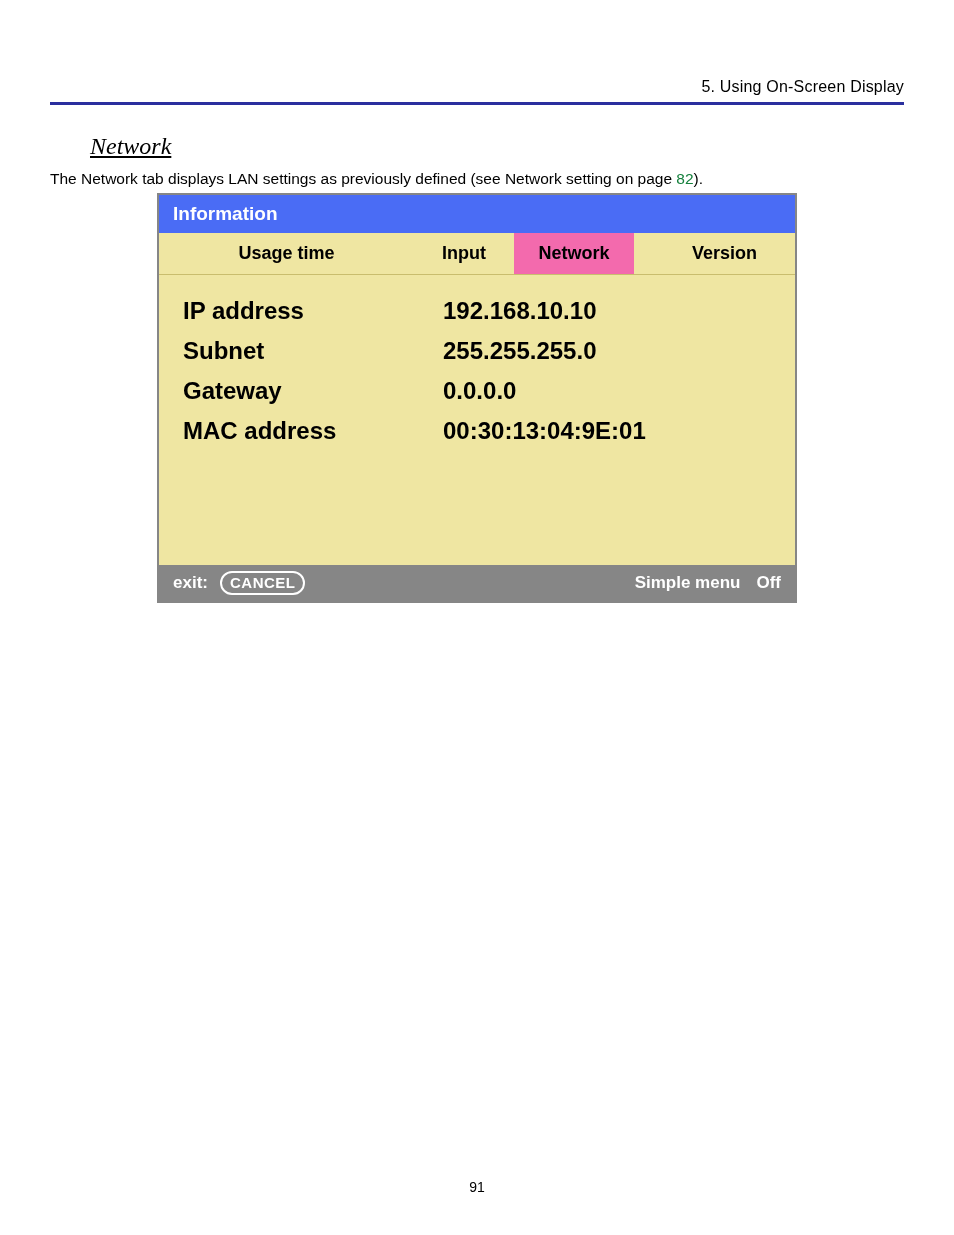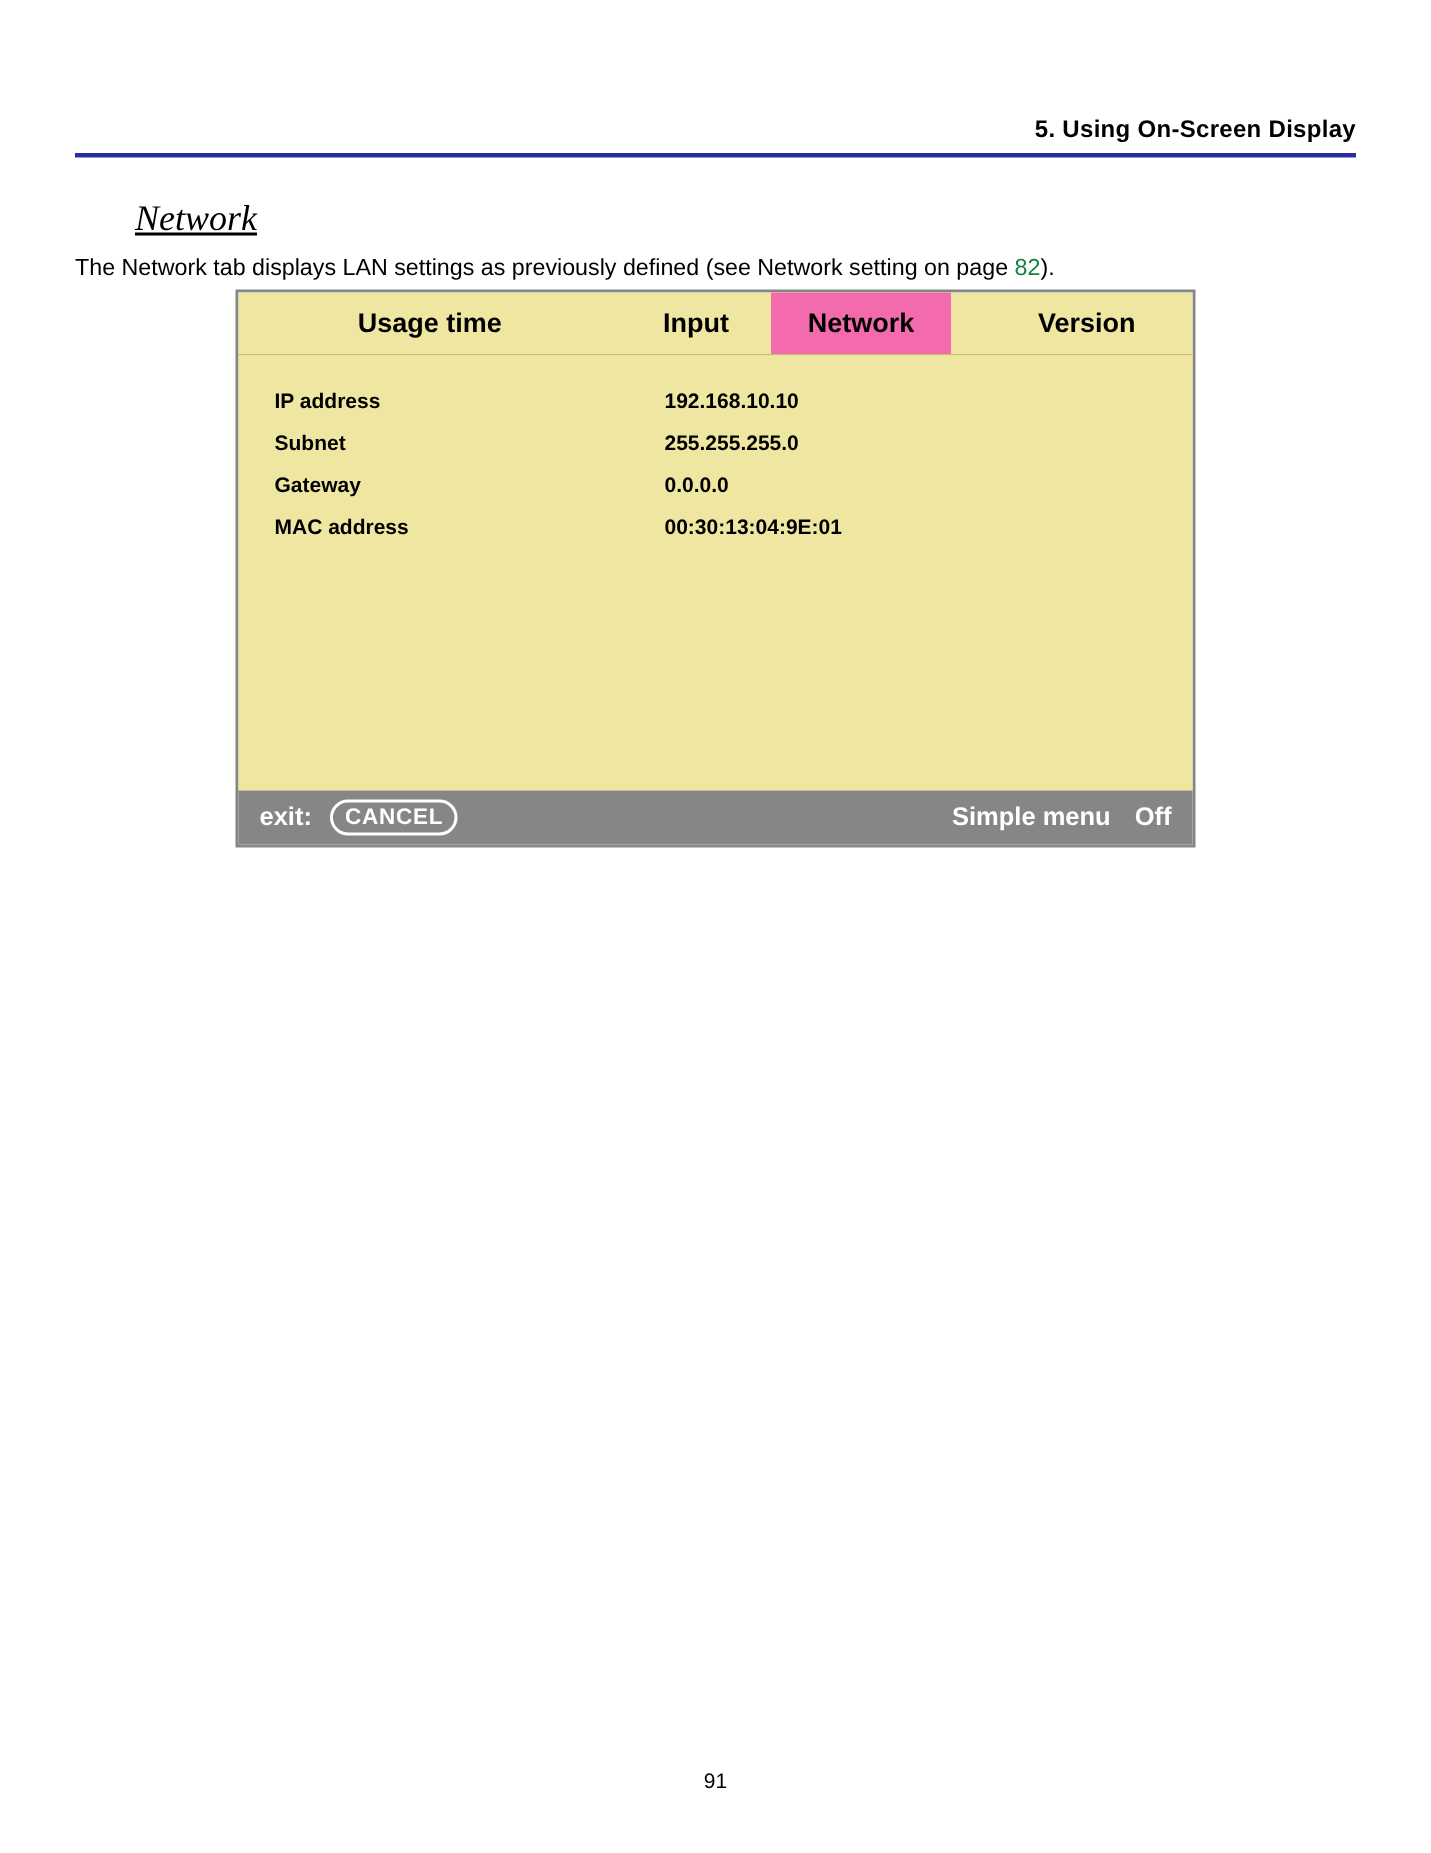--- a/index.html
+++ b/index.html
@@ -17,21 +17,21 @@
     box-sizing: border-box;
     padding: 0 50px;
   }
   .header-bar {
     position: absolute;
     top: 78px;
     left: 50px;
     right: 50px;
     text-align: right;
     font-family: Arial, Helvetica, sans-serif;
-    font-weight: 700;
+    font-weight: 400;
     font-size: 16px;
     letter-spacing: 0.2px;
     color: #000;
     padding-bottom: 6px;
     border-bottom: 3px solid #2a2f9e;
   }
   .section-title {
     position: absolute;
     top: 133px;
     left: 90px;
@@ -90,21 +90,21 @@
   }
   .tab-version { flex: 1; padding-left: 20px; }
   .osd-body {
     background: #efe6a2;
     min-height: 290px;
     padding: 16px 24px 10px 24px;
     box-sizing: border-box;
   }
   .kv-row {
     display: flex;
-    font-size: 14px;
+    font-size: 24px;
     font-weight: bold;
     color: #000;
     padding: 6px 0;
   }
   .kv-label {
     flex: 0 0 260px;
   }
   .kv-value {
     flex: 1;
   }
@@ -153,20 +153,21 @@
 
   <div class="header-bar">5. Using On-Screen Display</div>
 
   <div class="section-title">Network</div>
 
   <div class="intro-text">
     <span>The Network tab displays LAN settings as previously defined (see Network setting on page </span><span class="link">82</span><span>).</span>
   </div>
 
   <div class="osd-wrap">
+    <div class="osd-title">Information</div>
 
     <div class="osd-tabs">
       <div class="osd-tab tab-usage">Usage time</div>
       <div class="osd-tab tab-input">Input</div>
       <div class="osd-tab tab-network">Network</div>
       <div class="osd-tab tab-version">Version</div>
     </div>
 
     <div class="osd-body">
       <div class="kv-row">

